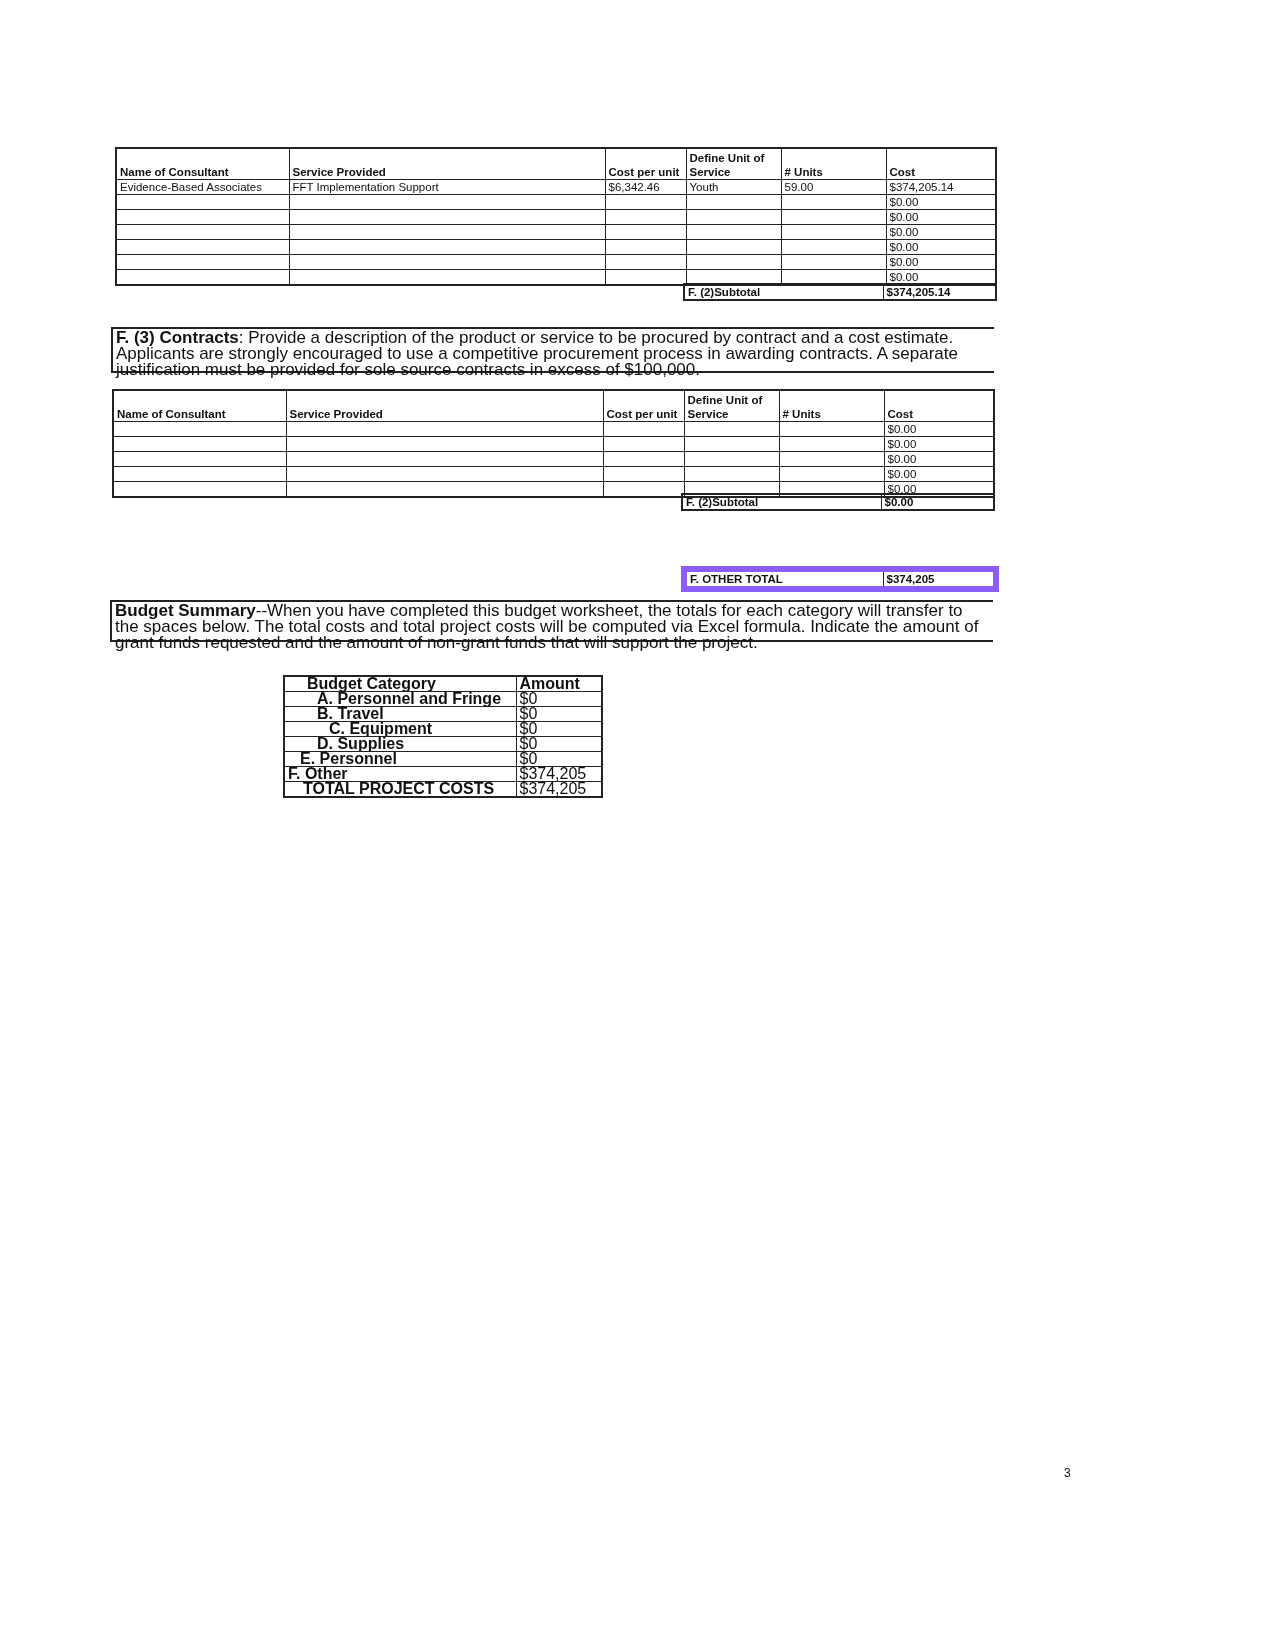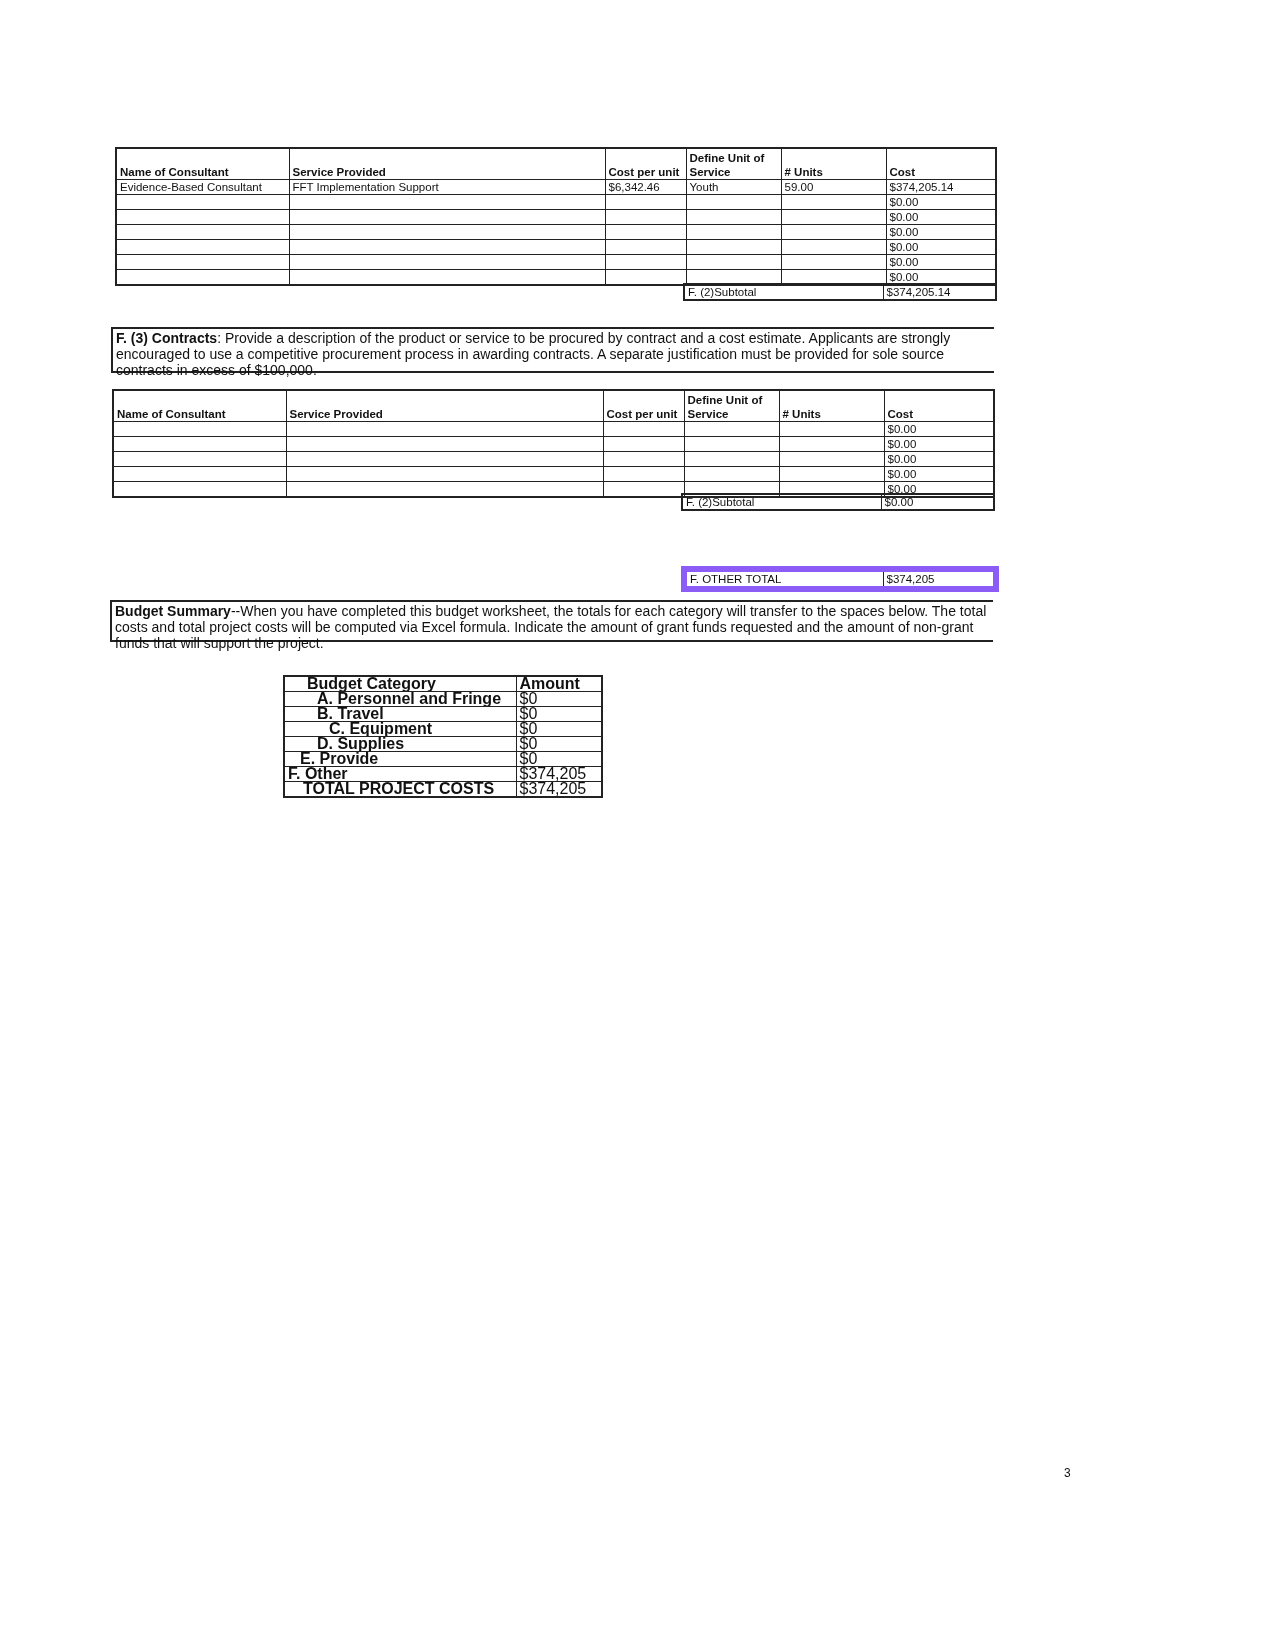--- a/index.html
+++ b/index.html
@@ -3,22 +3,22 @@
 <meta charset="utf-8">
 <style>
   html, body { margin: 0; padding: 0; background: #ffffff; }
   body { width: 1275px; height: 1650px; position: relative; font-family: "Liberation Sans", sans-serif; color: #111; }
   .abs { position: absolute; }
   table.grid { border-collapse: collapse; table-layout: fixed; font-size: 11.5px; }
   table.grid td { border: 1px solid #222; padding: 0 3px; height: 14px; line-height: 14px; white-space: nowrap; overflow: hidden; vertical-align: bottom; }
   table.grid tr.hdr td { font-weight: bold; height: 30px; vertical-align: bottom; line-height: 14px; white-space: normal; }
   .outer { border: 2px solid #222; }
   .bold { font-weight: bold; }
-  .subtotal td { font-weight: normal; }
-  .instr { border: 2px solid #222; border-right: none; font-size: 14px; padding: 1px 3px; line-height: 16px; box-sizing: border-box; }
+  .subtotal td { font-weight: bold; }
+  .instr { border: 2px solid #222; border-right: none; font-size: 17px; padding: 1px 3px; line-height: 16px; box-sizing: border-box; }
   .summary td { font-size: 16px; height: 14px; line-height: 14px; }
   .summary .cat { font-weight: bold; }
   .summary .amt { font-weight: normal; }
   .pagenum { font-size: 12px; }
 </style>
 </head>
 <body>
 
 <table class="grid outer abs" style="left:115px; top:147px; width:880px;">
   <colgroup>
@@ -32,21 +32,21 @@
   <tbody>
       <tr class="hdr">
     <td>Name of Consultant</td>
     <td>Service Provided</td>
     <td>Cost per unit</td>
     <td>Define Unit of Service</td>
     <td># Units</td>
     <td>Cost</td>
   </tr>
   <tr>
-    <td>Evidence-Based Consultant</td>
+    <td>Evidence-Based Associates</td>
     <td>FFT Implementation Support</td>
     <td>$6,342.46</td>
     <td>Youth</td>
     <td>59.00</td>
     <td>$374,205.14</td>
   </tr>
   <tr>
     <td></td>
     <td></td>
     <td></td>
@@ -224,21 +224,21 @@
   </tr>
   <tr>
     <td class="cat" style="padding-left:44px;">C. Equipment</td>
     <td class="amt">$0</td>
   </tr>
   <tr>
     <td class="cat" style="padding-left:32px;">D. Supplies</td>
     <td class="amt">$0</td>
   </tr>
   <tr>
-    <td class="cat" style="padding-left:15px;">E. Provide</td>
+    <td class="cat" style="padding-left:15px;">E. Personnel</td>
     <td class="amt">$0</td>
   </tr>
   <tr>
     <td class="cat" style="">F. Other</td>
     <td class="amt">$374,205</td>
   </tr>
   <tr>
     <td class="cat" style="padding-left:18px;">TOTAL PROJECT COSTS</td>
     <td class="amt">$374,205</td>
   </tr>

